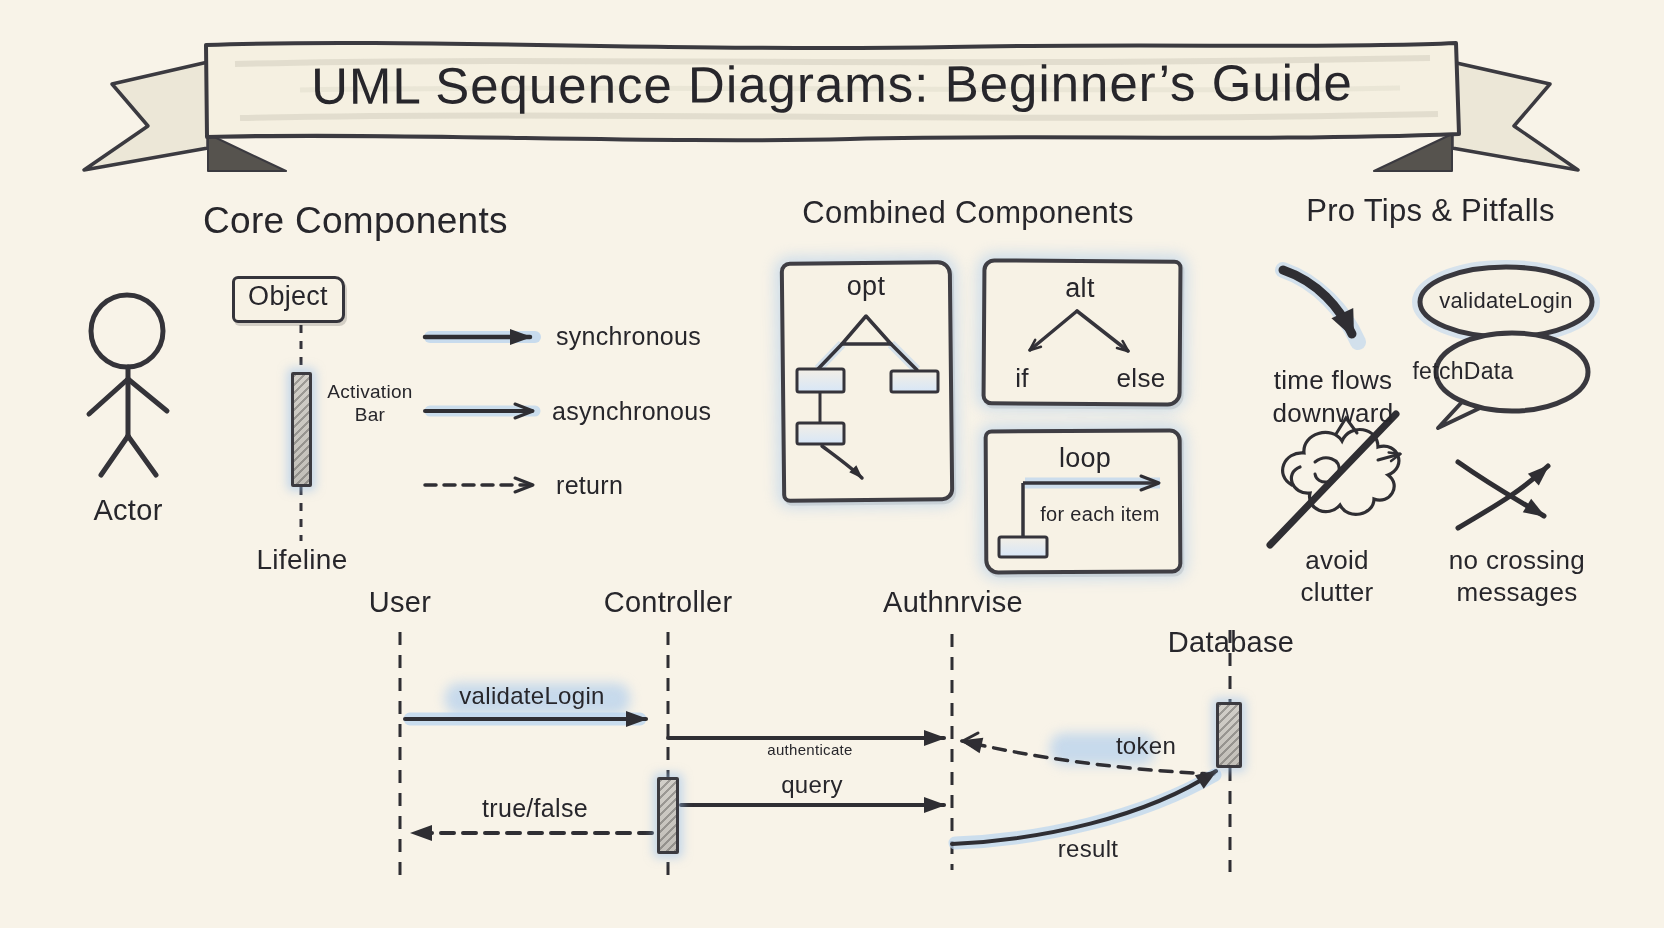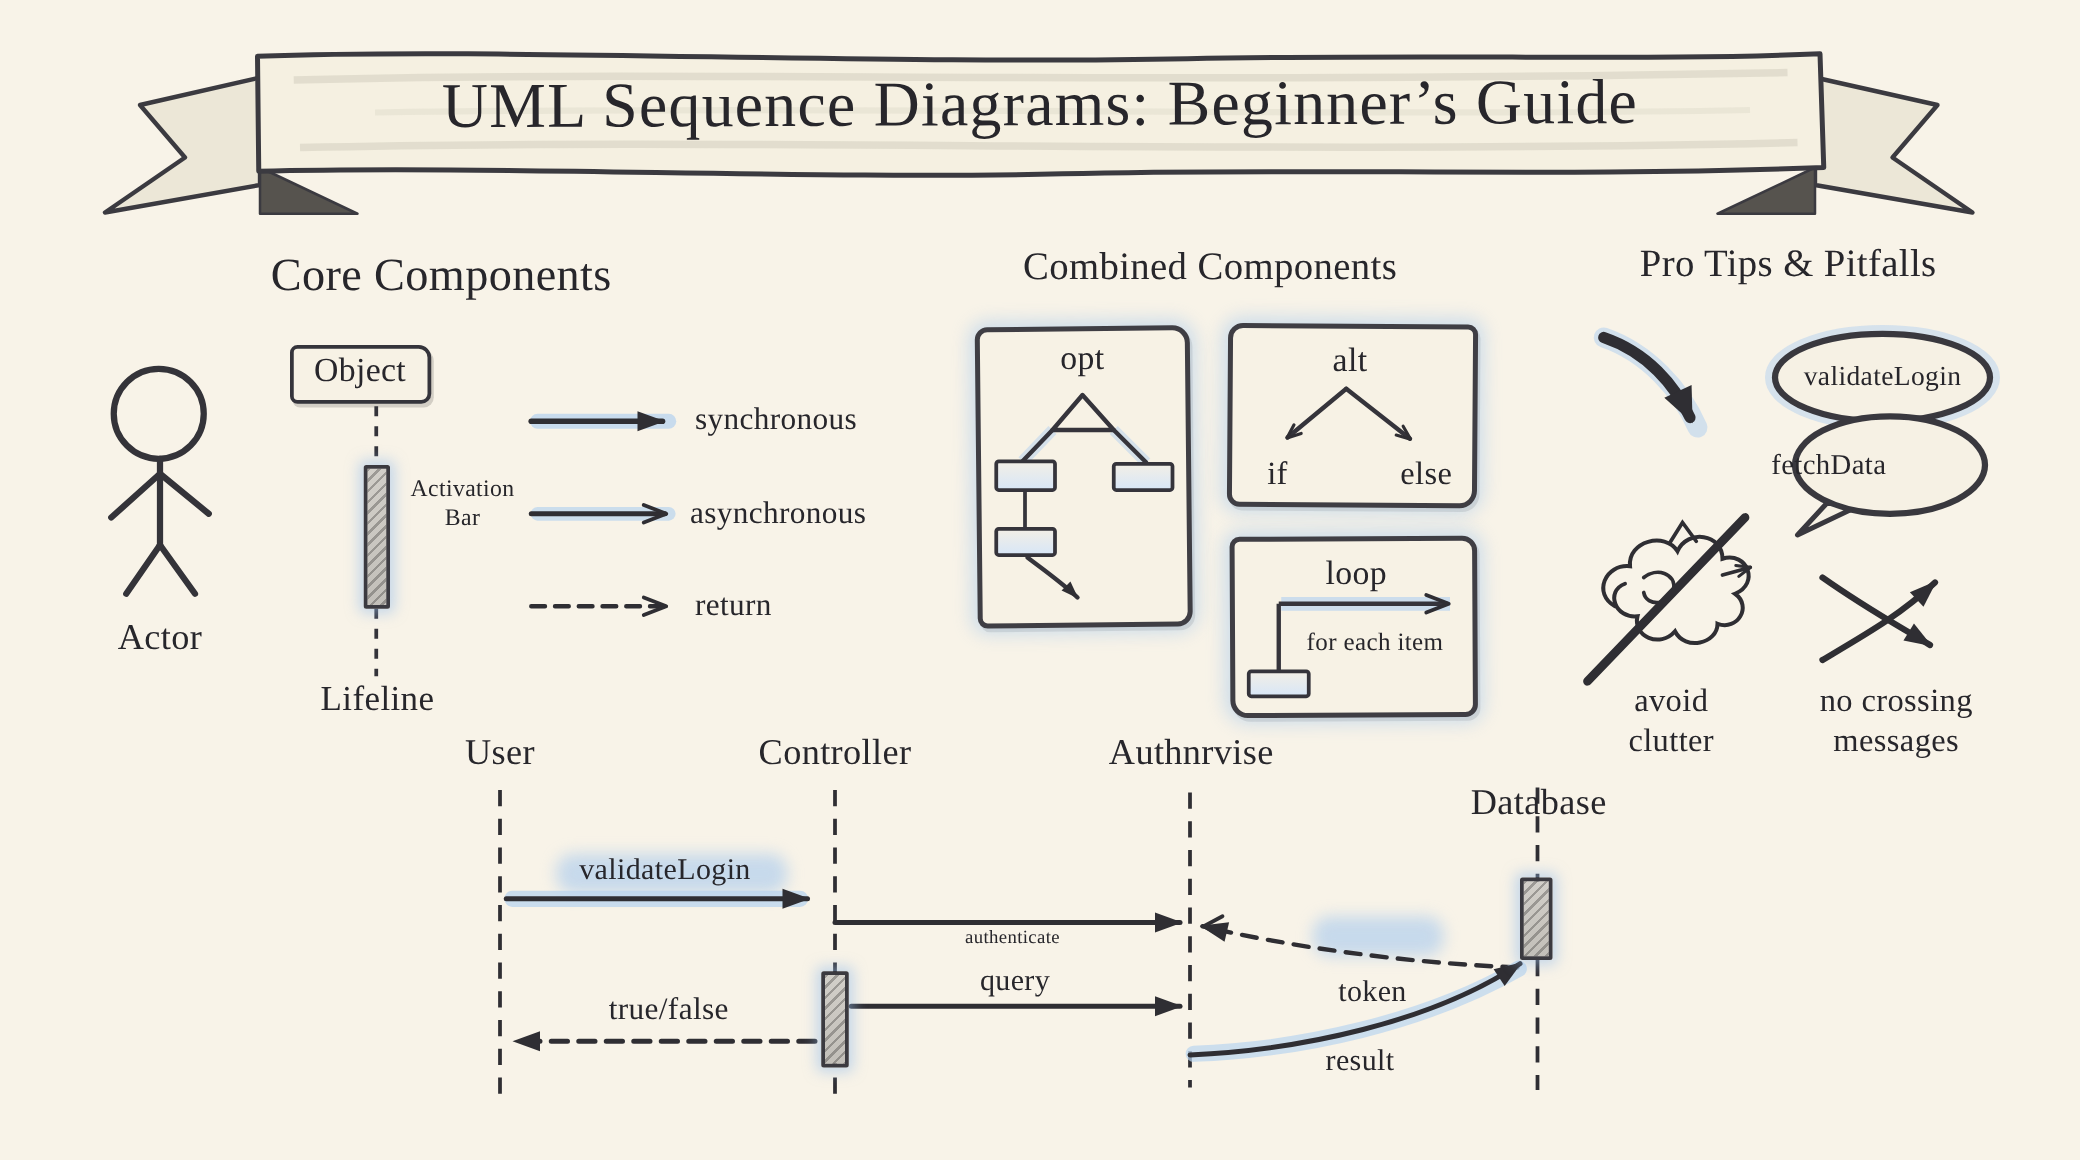--- a/index.html
+++ b/index.html
@@ -1,19 +1,19 @@
 <!DOCTYPE html>
 <html><head>
 <meta charset="utf-8">
 <style>
   html,body{margin:0;padding:0;background:#e8e3d6;}
   .canvas{
     position:relative;width:1664px;height:928px;overflow:hidden;
     background:#f8f3e8;
-    font-family:Liberation Serif, serif;
+    font-family:Liberation Sans, sans-serif;
     color:#27262b;
   }
   .t{position:absolute;text-align:center;line-height:1.12;letter-spacing:.3px;color:#27262b;white-space:nowrap;}
   .sketchbox{position:absolute;background:#f7f2e5;border:4px solid #3f3e44;
     box-shadow:0 0 14px 5px rgba(156,196,238,.45),2px 3px 0 rgba(100,96,90,.18);}
   .objbox{position:absolute;background:#f7f2e5;border:3px solid #35343b;
     border-radius:6px 10px 8px 6px;box-shadow:2px 3px 0 rgba(100,96,90,.25);}
   .actbar{position:absolute;
     background:repeating-linear-gradient(135deg,rgba(70,68,66,.38) 0 2px,rgba(0,0,0,0) 2px 6px),
                linear-gradient(#d2cfc9,#c2bfb9);
@@ -182,36 +182,40 @@
   <div class="t" style="left:552px;top:397px;width:220px;text-align:left;font-size:25px;">asynchronous</div>
   <div class="t" style="left:556px;top:471px;width:150px;text-align:left;font-size:25px;">return</div>
 
   <div class="t" style="left:826px;top:271px;width:80px;font-size:27px;">opt</div>
   <div class="t" style="left:1050px;top:273px;width:60px;font-size:27px;">alt</div>
   <div class="t" style="left:1002px;top:364px;width:40px;font-size:26px;">if</div>
   <div class="t" style="left:1110px;top:364px;width:62px;font-size:26px;">else</div>
   <div class="t" style="left:1045px;top:443px;width:80px;font-size:27px;">loop</div>
   <div class="t" style="left:1030px;top:503px;width:140px;font-size:20px;">for each item</div>
 
+  <div class="t" style="left:1258px;top:364px;width:150px;font-size:26px;line-height:1.25;">
+    <div>time flows</div>
+    <div>downward</div>
+  </div>
   <div class="t" style="left:1426px;top:289px;width:160px;font-size:22px;">validateLogin</div>
   <div class="t" style="left:1388px;top:359px;width:150px;font-size:23px;">fetchData</div>
   <div class="t" style="left:1442px;top:545px;width:150px;font-size:26px;line-height:1.22;">
     <div>no crossing</div>
     <div>messages</div>
   </div>
   <div class="t" style="left:1272px;top:545px;width:130px;font-size:26px;line-height:1.22;">
     <div>avoid</div>
     <div>clutter</div>
   </div>
 
   <div class="t" style="left:350px;top:586px;width:100px;font-size:29px;">User</div>
   <div class="t" style="left:598px;top:586px;width:140px;font-size:29px;">Controller</div>
   <div class="t" style="left:873px;top:586px;width:160px;font-size:29px;">Authnrvise</div>
   <div class="t" style="left:1161px;top:586px;width:140px;font-size:29px;margin-top:40px;">Database</div>
 
   <div class="t" style="left:442px;top:683px;width:180px;font-size:24px;">validateLogin</div>
   <div class="t" style="left:730px;top:700px;width:160px;font-size:15px;margin-top:42px;">authenticate</div>
-  <div class="t" style="left:1048px;top:733px;width:100px;font-size:24px;margin-top:48px;">token</div>
+  <div class="t" style="left:1096px;top:733px;width:100px;font-size:24px;">token</div>
   <div class="t" style="left:762px;top:772px;width:100px;font-size:24px;">query</div>
   <div class="t" style="left:465px;top:794px;width:140px;font-size:25px;">true/false</div>
   <div class="t" style="left:1038px;top:836px;width:100px;font-size:24px;">result</div>
 
 </div>
 
 </body></html>

